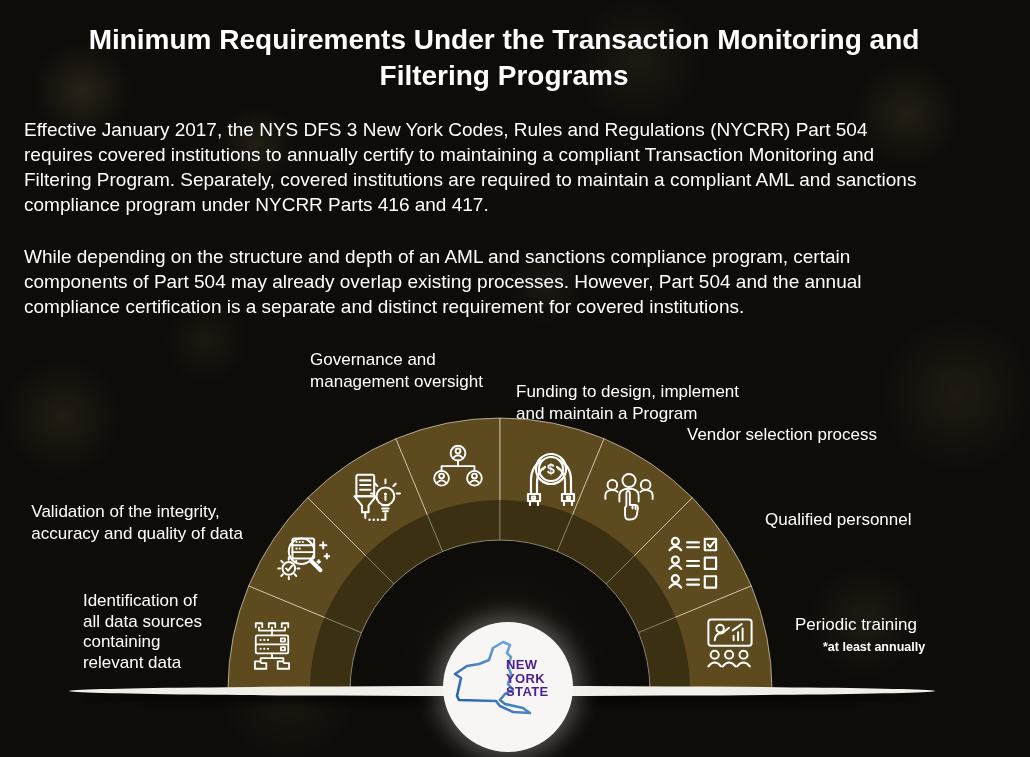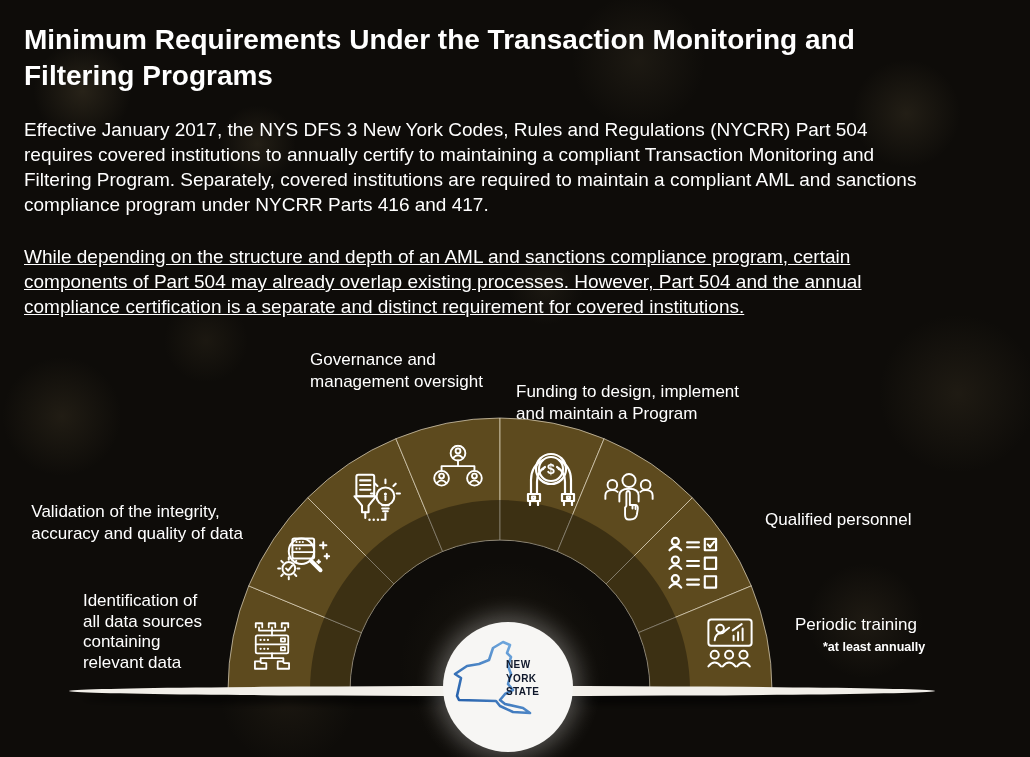--- a/index.html
+++ b/index.html
@@ -16,28 +16,28 @@
       radial-gradient(circle 110px at 93% 52%, rgba(132,114,78,.14) 0%, rgba(132,114,78,0) 72%),
       radial-gradient(circle 80px at 84% 82%, rgba(140,120,84,.13) 0%, rgba(140,120,84,0) 72%),
       radial-gradient(circle 95px at 28% 92%, rgba(120,102,68,.12) 0%, rgba(120,102,68,0) 72%),
       radial-gradient(circle 50px at 53% 38%, rgba(150,134,96,.10) 0%, rgba(150,134,96,0) 75%),
       radial-gradient(circle 140px at 49% 88%, rgba(90,78,52,.16) 0%, rgba(90,78,52,0) 75%),
       #0e0c09;
   }
   .title{
     position:absolute;left:24px;top:22px;width:960px;
     font-size:28px;font-weight:bold;line-height:36px;
-    white-space:pre-line;margin:0;
+    white-space:pre-line;margin:0;text-align:center;
   }
   .para{
     position:absolute;left:24px;width:995px;
     font-size:19px;line-height:25px;white-space:pre-line;margin:0;
   }
   .p1{top:117px;}
-  .p2{top:244px;text-decoration:underline;}
+  .p2{top:244px;}
   .arch-svg{position:absolute;left:0;top:0;}
   .label{
     position:absolute;font-size:17px;line-height:21.5px;
     white-space:pre-line;color:#fff;
   }
   .label.r{text-align:left;}
   .note{
     position:absolute;font-size:12.5px;font-weight:bold;color:#fff;margin-left:28px;
   }
   .icon{position:absolute;transform:translate(-50%,-50%);}
@@ -45,22 +45,22 @@
   .icon svg .f{fill:#fff;stroke:none;}
   .icon svg .t{fill:#fff;stroke:none;font-family:"Liberation Sans",sans-serif;font-weight:bold;font-size:14px;text-anchor:middle;}
   .icon svg .thick{stroke-width:4.4;}
   .badge{
     position:absolute;left:443px;top:622px;width:130px;height:130px;border-radius:50%;
     background:#f7f6f4;box-shadow:0 0 22px 7px rgba(255,255,255,.28);
   }
   .badge svg{position:absolute;left:0;top:0;}
   .ny-text{
     position:absolute;left:63px;top:36px;
-    font-size:10px;font-weight:bold;line-height:13.5px;letter-spacing:.4px;
-    color:#0f172a;white-space:pre-line;
+    font-size:13px;font-weight:bold;line-height:13.5px;letter-spacing:.4px;
+    color:#4c1d95;white-space:pre-line;
   }
 </style>
 </head>
 <body>
 
 <div class="stage">
 
   <h1 class="title">Minimum Requirements Under the Transaction Monitoring and
 Filtering Programs</h1>
   <p class="para p1">Effective January 2017, the NYS DFS 3 New York Codes, Rules and Regulations (NYCRR) Part 504
@@ -89,20 +89,21 @@
       </g>
     <path d="M 310 690 A 190 190 0 0 1 690 690 L 650 690 A 150 150 0 0 0 350 690 Z" stroke="none" fill="rgba(0,0,0,0.35)"></path>
     <ellipse cx="502" cy="699" rx="420" ry="6" fill="rgba(0,0,0,0.55)" filter="url(#soft)"></ellipse>
     <ellipse cx="502" cy="691" rx="433" ry="5" fill="#f2efe9"></ellipse>
   </svg>
 
   <div class="label r" style="right:547px;top:349px;">Governance and
 management oversight</div>
   <div class="label" style="left:516px;top:349px;margin-top:32px;">Funding to design, implement
 and maintain a Program</div>
+  <div class="label" style="left:687px;top:424px;">Vendor selection process</div>
   <div class="label r" style="right:787px;top:501px;">Validation of the integrity,
 accuracy and quality of data</div>
   <div class="label r" style="right:828px;top:591px;line-height:20.5px;">Identification of
 all data sources
 containing
 relevant data</div>
   <div class="label" style="left:765px;top:509px;">Qualified personnel</div>
   <div class="label" style="left:795px;top:614px;">Periodic training</div>
   <div class="note" style="left:795px;top:640px;">*at least annually</div>
 

